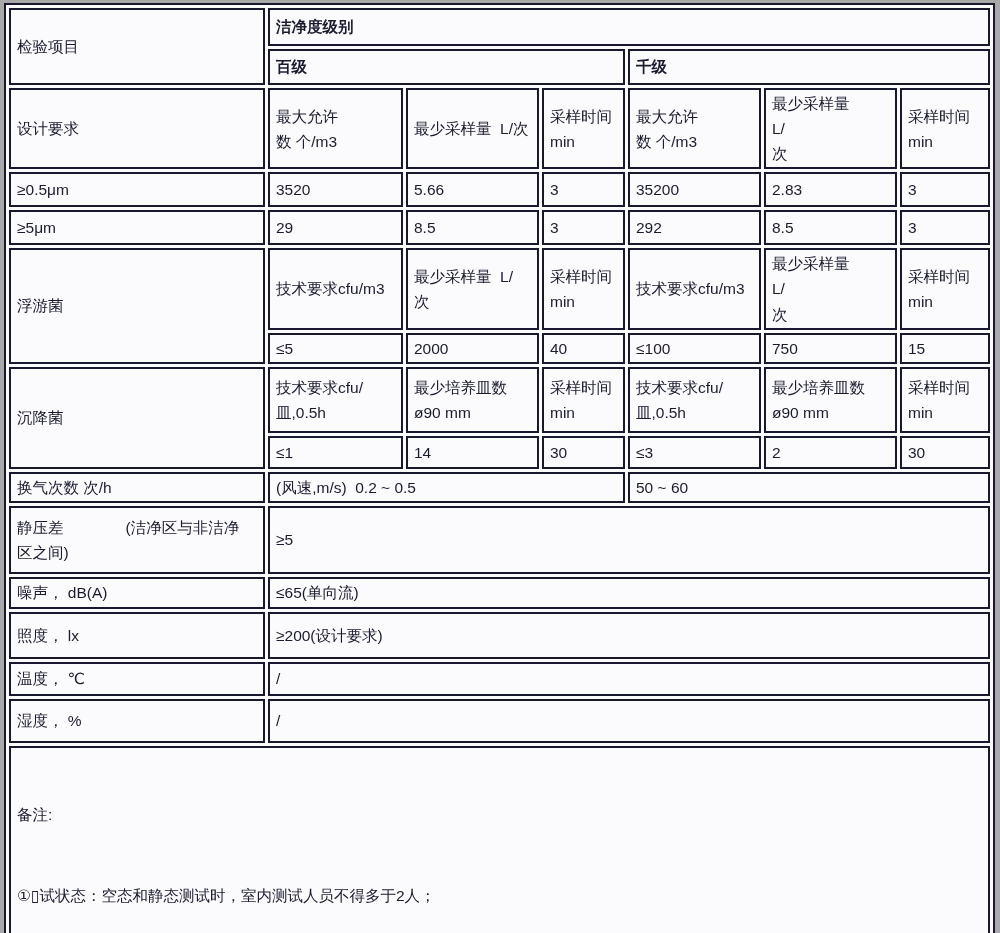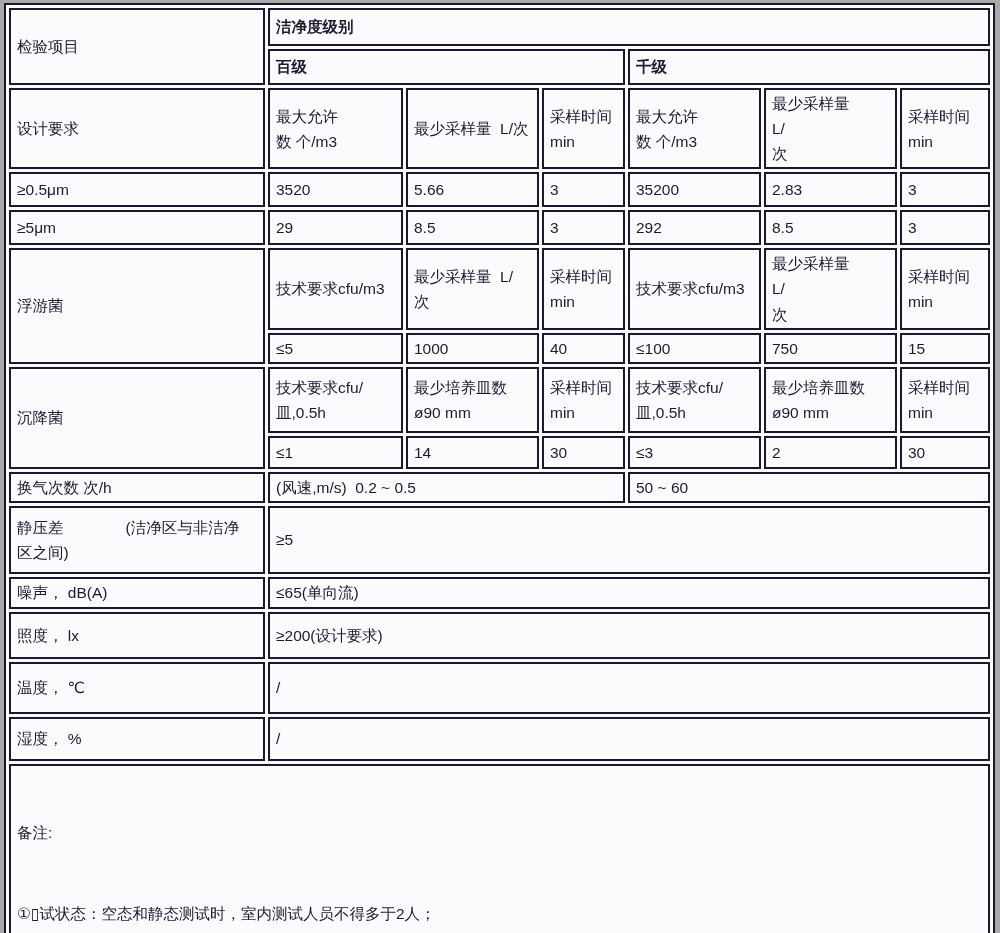--- a/index.html
+++ b/index.html
@@ -44,21 +44,21 @@
   tr.r4  { height: 35px; }
   tr.r5  { height: 35px; border-radius: 15px; }
   tr.r6  { height: 66px; }
   tr.r7  { height: 31px; }
   tr.r8  { height: 66px; }
   tr.r9  { height: 33px; }
   tr.r10 { height: 27px; }
   tr.r11 { height: 68px; }
   tr.r12 { height: 32px; padding-left: 20px; }
   tr.r13 { height: 47px; }
-  tr.r14 { height: 52px; margin-left: 42px; }
+  tr.r14 { height: 34px; margin-left: 42px; }
   tr.r15 { height: 44px; }
   tr.r16 { height: 230px; }
   td.notes-cell {
     vertical-align: top;
     padding: 4px 8px;
   }
   .note-line {
     line-height: 31px;
     white-space: pre-wrap;
   }
@@ -126,21 +126,21 @@
         <td>采样时间
 min</td>
         <td>技术要求cfu/m3</td>
         <td>最少采样量　　L/
 次</td>
         <td>采样时间
 min</td>
       </tr>
       <tr class="r7">
         <td>≤5</td>
-        <td>1000</td>
+        <td>2000</td>
         <td>40</td>
         <td>≤100</td>
         <td>750</td>
         <td>15</td>
       </tr>
       <tr class="r8">
         <td rowspan="2">沉降菌</td>
         <td>技术要求cfu/
 皿,0.5h</td>
         <td>最少培养皿数

